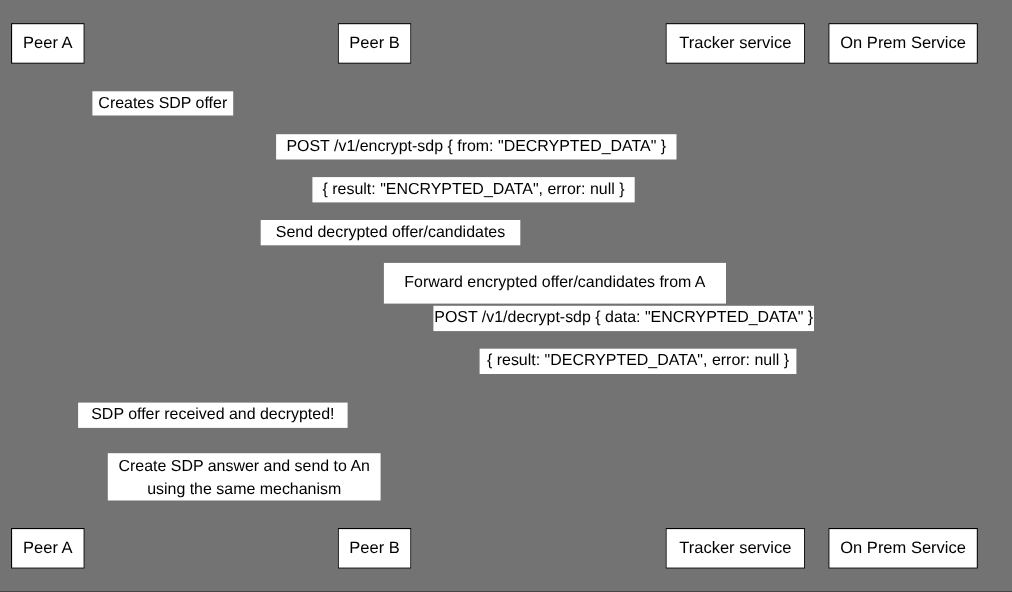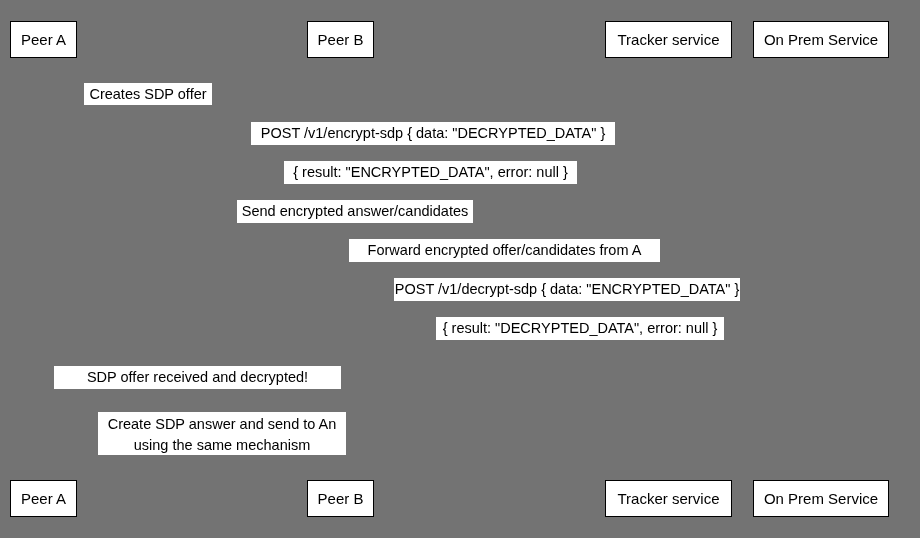--- a/index.html
+++ b/index.html
@@ -74,44 +74,44 @@
   </div>
   <div class="lifeline-box" style="left:753px; top:21px; width:136px; height:37px;">
     <span class="lifeline-label">On Prem Service</span>
   </div>
 
   <div class="msg-box" style="left:84px; top:83px; width:128px; height:22px;justify-content:center;">
     <span class="msg-label">Creates SDP offer</span>
   </div>
 
   <div class="msg-box" style="left:251px; top:122px; width:364px; height:23px;">
-    <span class="msg-label">POST /v1/encrypt-sdp { data: "DECRYPTED_DATA" }</span>
+    <span class="msg-label">POST /v1/encrypt-sdp { from: "DECRYPTED_DATA" }</span>
   </div>
 
   <div class="msg-box" style="left:284px; top:161px; width:293px; height:23px;">
     <span class="msg-label">{ result: "ENCRYPTED_DATA", error: null }</span>
   </div>
 
   <div class="msg-box" style="left:237px; top:200px; width:236px; height:23px;">
-    <span class="msg-label">Send encrypted answer/candidates</span>
+    <span class="msg-label">Send decrypted offer/candidates</span>
   </div>
 
-  <div class="msg-box" style="left:349px; top:239px; width:311px; height:23px;">
+  <div class="msg-box" style="left:349px; top:239px; width:311px; height:37px;">
     <span class="msg-label">Forward encrypted offer/candidates from A</span>
   </div>
 
   <div class="msg-box" style="left:394px; top:278px; width:346px; height:23px;">
     <span class="msg-label">POST /v1/decrypt-sdp { data: "ENCRYPTED_DATA" }</span>
   </div>
 
   <div class="msg-box" style="left:436px; top:317px; width:288px; height:23px;">
     <span class="msg-label">{ result: "DECRYPTED_DATA", error: null }</span>
   </div>
 
-  <div class="msg-box" style="left:54px; top:366px; width:287px; height:23px;justify-content:flex-end;">
+  <div class="msg-box" style="left:71px; top:366px; width:245px; height:23px;justify-content:flex-end;">
     <span class="msg-label">SDP offer received and decrypted!</span>
   </div>
 
   <div class="msg-box multiline" style="left:68px; top:412px; width:248px; height:43px;">
     <span class="msg-label">Create SDP answer and send to An
 using the same mechanism</span>
   </div>
 
   <div class="lifeline-box" style="left:10px; top:480px; width:67px; height:37px;">
     <span class="lifeline-label">Peer A</span>

